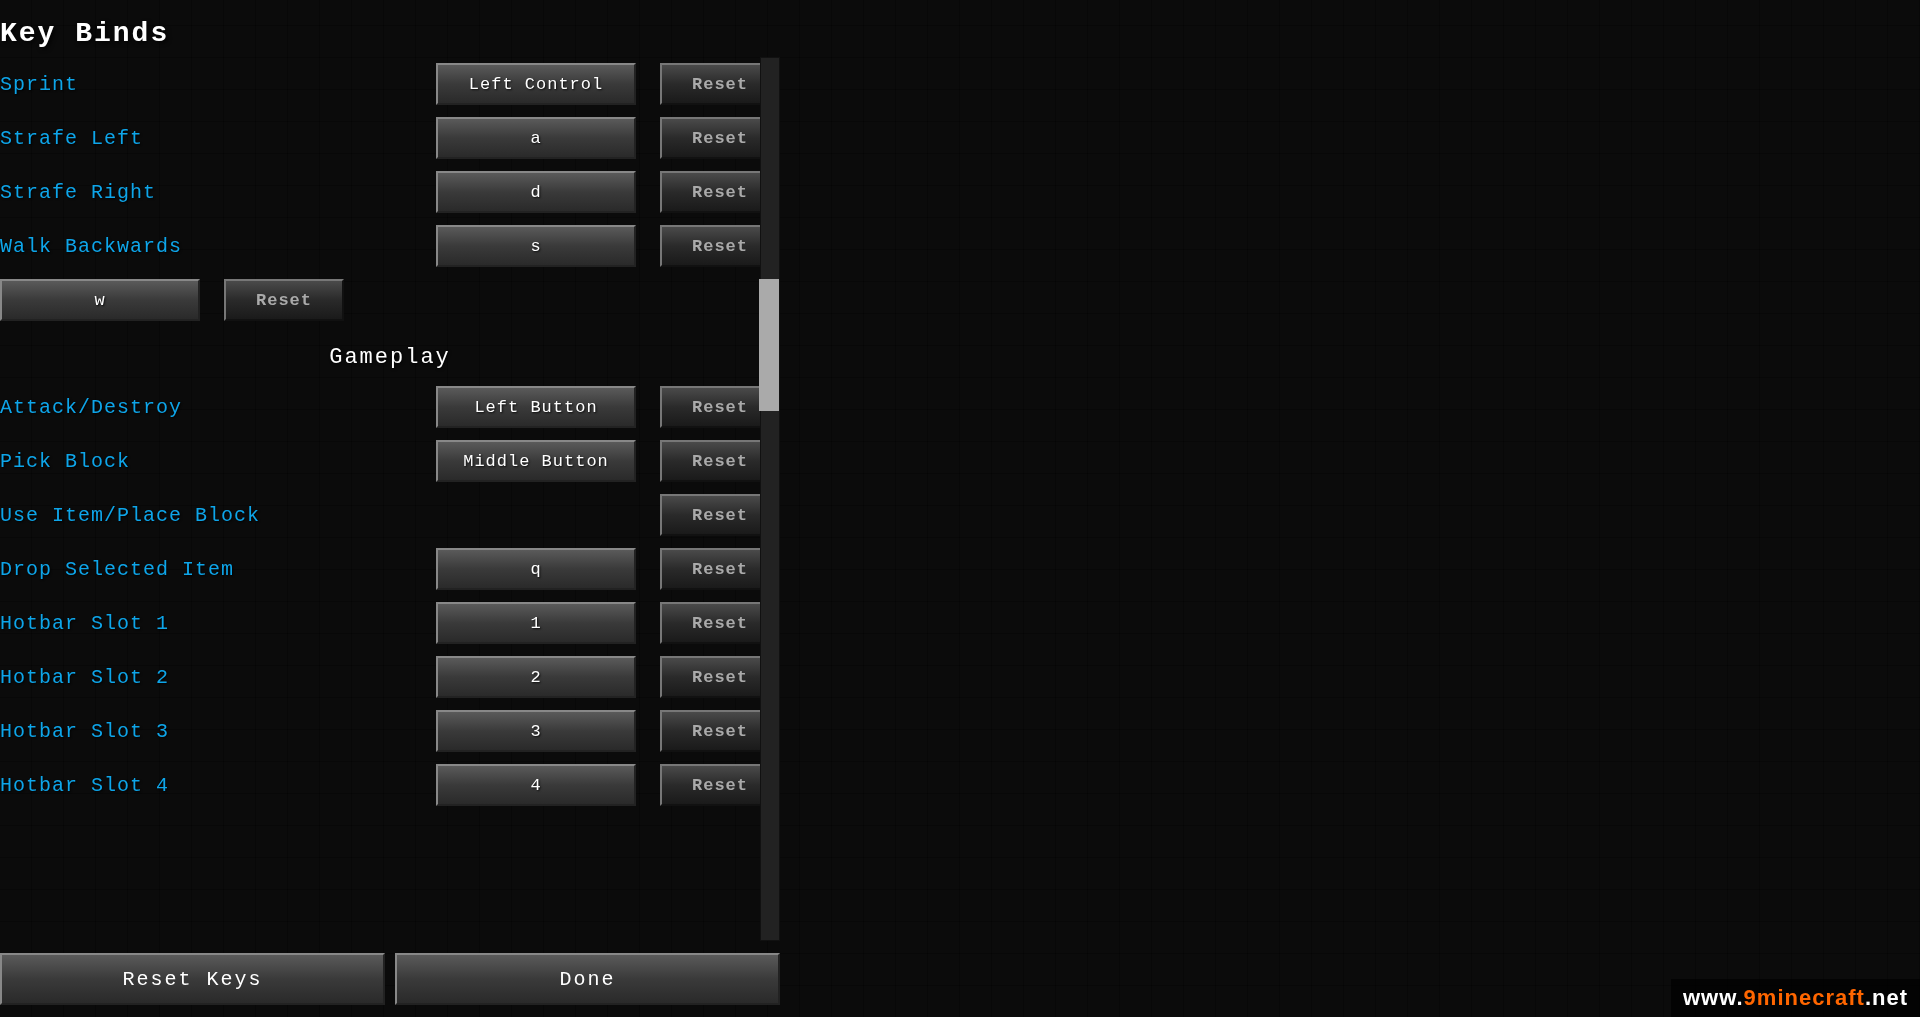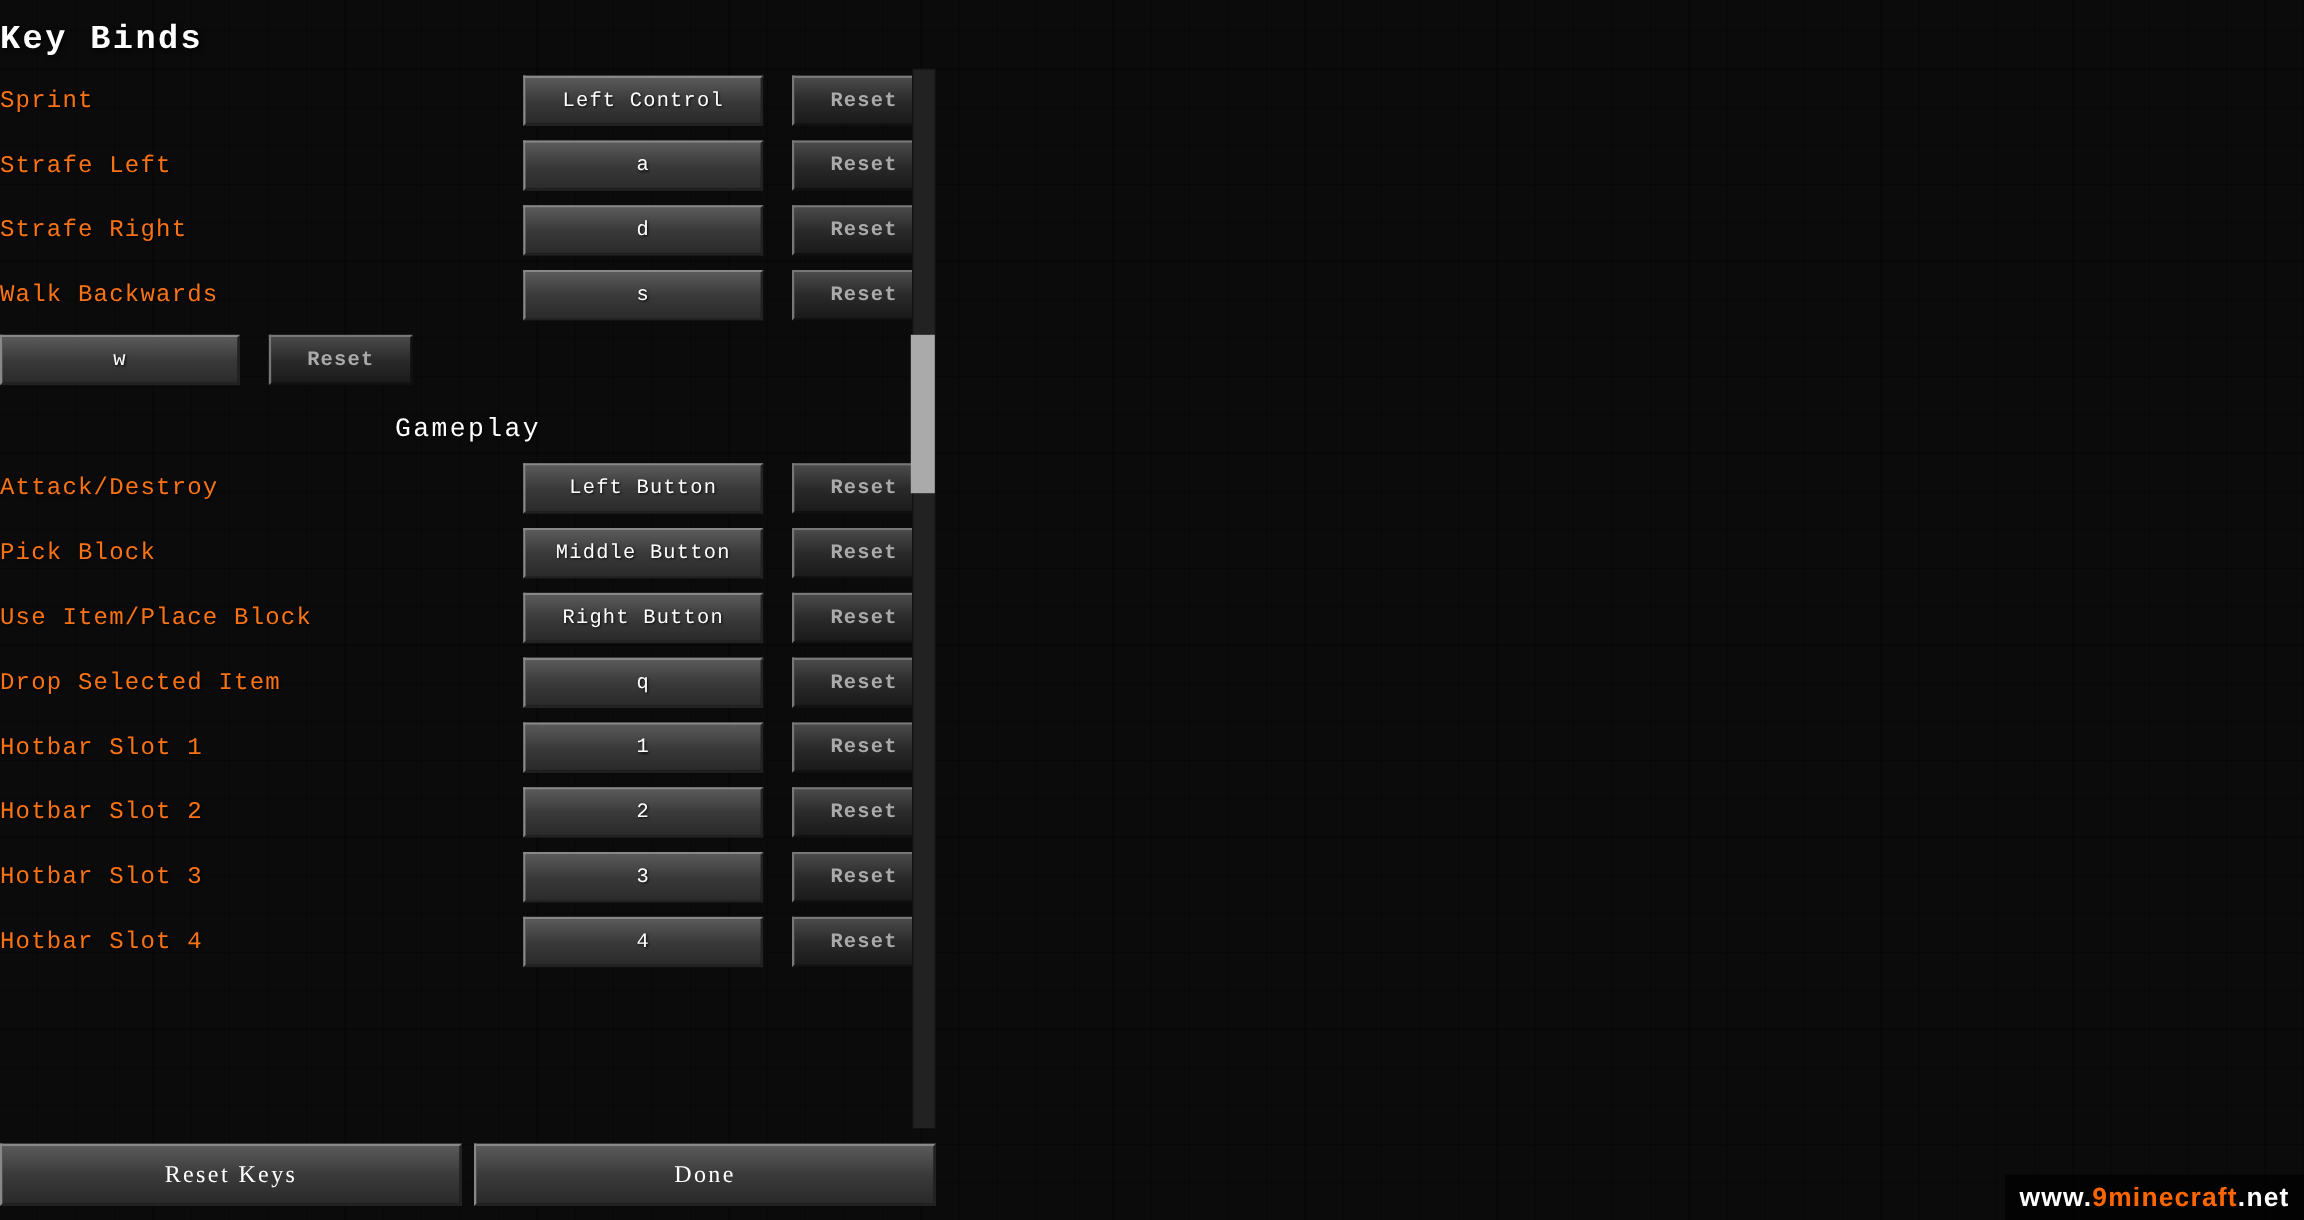--- a/index.html
+++ b/index.html
@@ -83,21 +83,21 @@
 
     .keybind-row {
       display: flex;
       align-items: center;
       justify-content: space-between;
       padding: 6px 0;
       width: 100%;
     }
 
     .keybind-label {
-      color: #f97316;
+      color: #0ea5e9;
       font-size: 20px;
       font-family: 'Courier New', Courier, monospace;
       letter-spacing: 1px;
       flex: 1;
       text-shadow: 1px 1px 2px rgba(0,0,0,0.8);
     }
 
     .keybind-controls {
       display: flex;
       align-items: center;
@@ -171,21 +171,21 @@
     }
 
     .bottom-button {
       flex: 1;
       height: 52px;
       background: linear-gradient(180deg, #5a5a5a 0%, #3a3a3a 50%, #2a2a2a 100%);
       border: 2px solid #888;
       border-bottom-color: #222;
       border-right-color: #222;
       color: #ffffff;
-      font-family: Liberation Serif, serif;
+      font-family: Liberation Mono, monospace;
       font-size: 20px;
       cursor: pointer;
       letter-spacing: 2px;
       display: flex;
       align-items: center;
       justify-content: center;
     }
 
     
     .watermark {
@@ -265,21 +265,20 @@
           <div class="keybind-row">
             <span class="keybind-label">Pick Block</span>
             <div class="keybind-controls">
               <button class="key-button">Middle Button</button>
               <button class="reset-button">Reset</button>
             </div>
           </div>
           <div class="keybind-row">
             <span class="keybind-label">Use Item/Place Block</span>
             <div class="keybind-controls">
-              <button class="key-button">Right Button</button>
               <button class="reset-button">Reset</button>
             </div>
           </div>
           <div class="keybind-row">
             <span class="keybind-label">Drop Selected Item</span>
             <div class="keybind-controls">
               <button class="key-button">q</button>
               <button class="reset-button">Reset</button>
             </div>
           </div>

